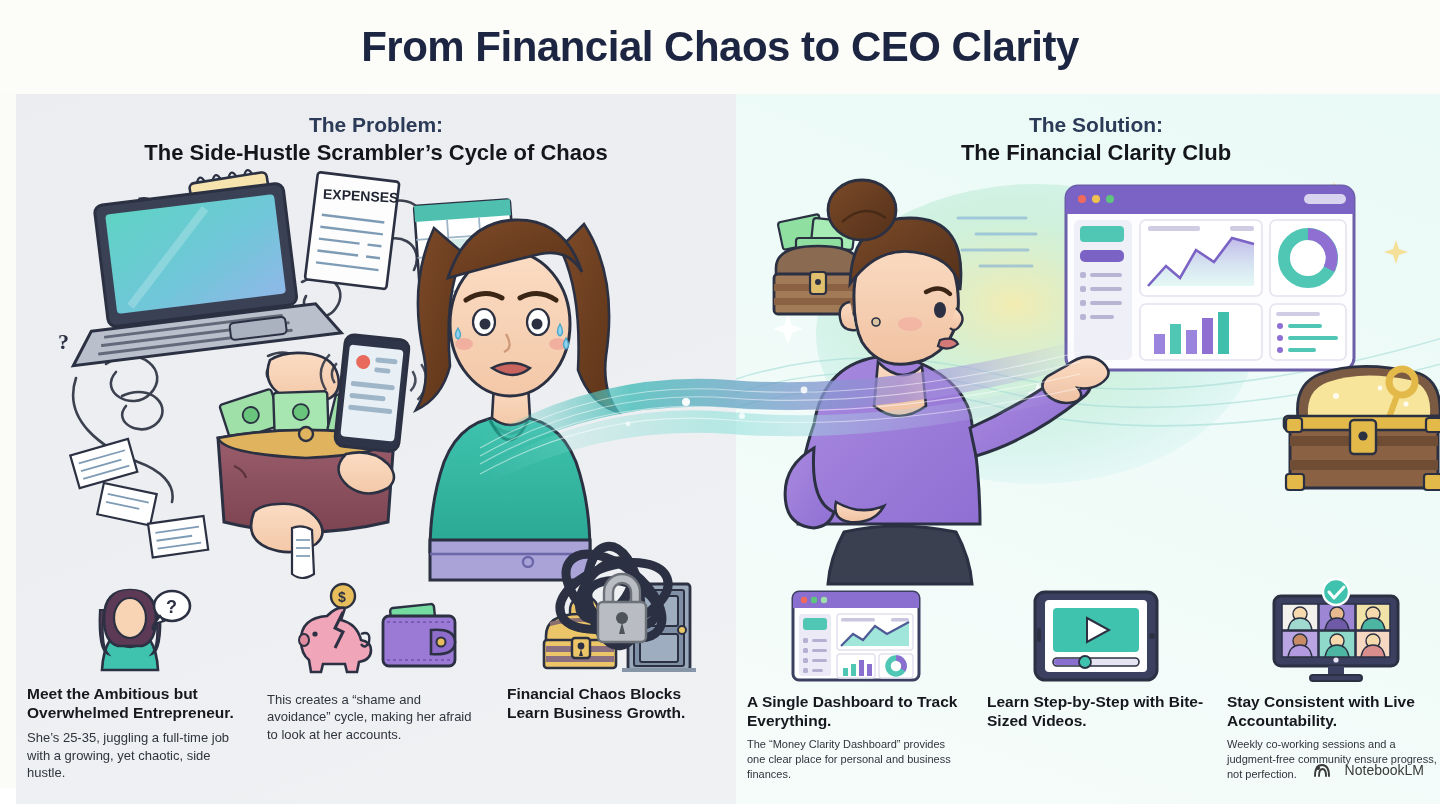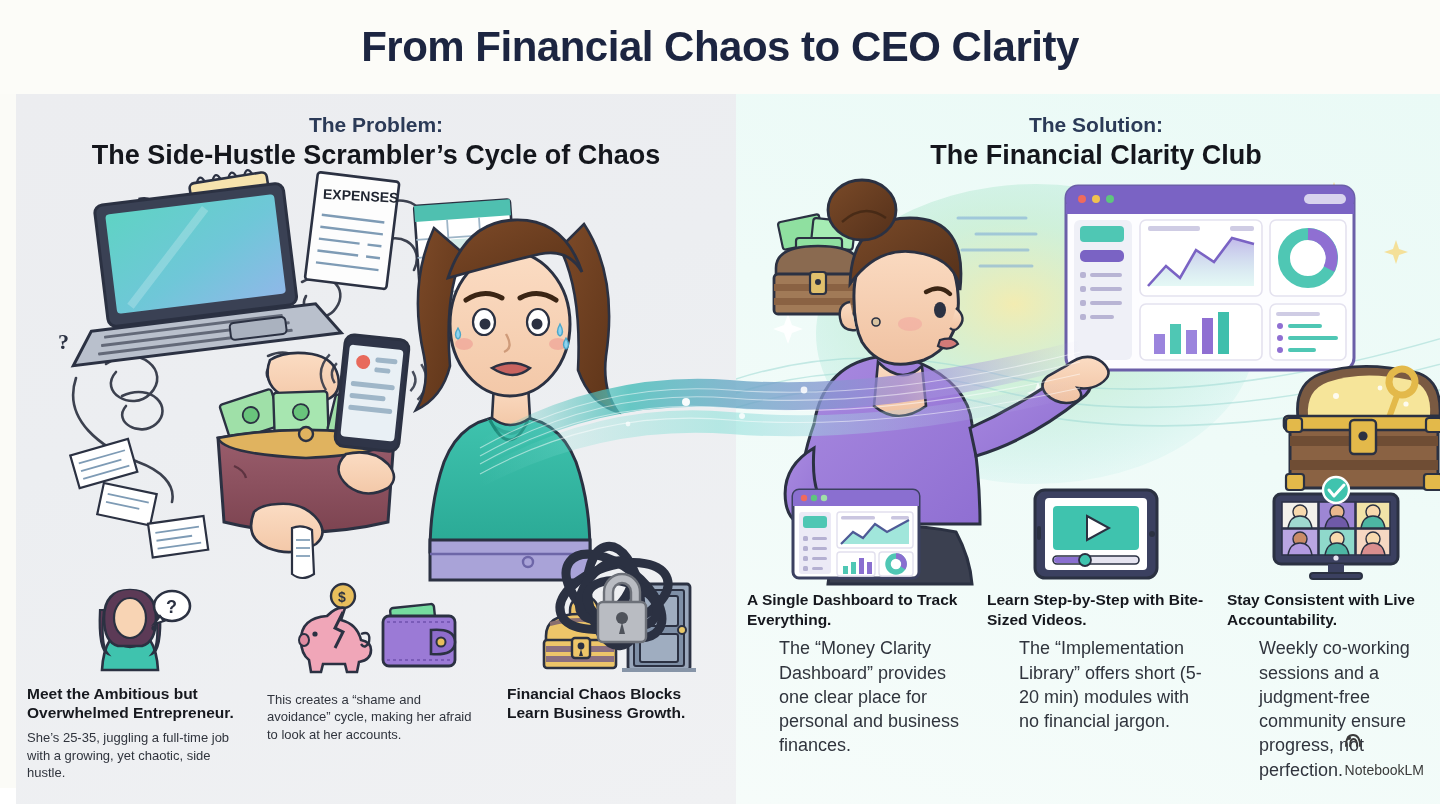--- a/index.html
+++ b/index.html
@@ -41,42 +41,42 @@
     background: linear-gradient(160deg,#ecedf0 0%, #eceef1 40%, #f0f1f3 100%);
   }
   .panel-right {
     width: 720px;
     background: linear-gradient(200deg,#eafaf6 0%, #effbf8 45%, #f6fcfa 100%);
   }
 
   
   .panel-head { position: absolute; top: 18px; left: 0; width: 100%; text-align: center; z-index: 12; }
   .eyebrow { font-size: 21px; font-weight: bold; color: #2b3a57; line-height: 1.2; }
-  .panel-title { font-size: 27px; font-weight: bold; color: #14161c; line-height: 1.25; margin-top: 2px; }
+  .panel-title { font-size: 22px; font-weight: bold; color: #14161c; line-height: 1.25; margin-top: 2px; }
 
   
   .hero { position: absolute; left: 0; top: 70px; width: 720px; height: 390px; }
 
   
   .cards {
     position: absolute; bottom: 22px; left: 0;
     width: 720px; display: flex; justify-content: space-around; align-items: flex-start;
   }
   .card { width: 218px; display: flex; flex-direction: column; align-items: center; }
   .card-icon { height: 100px; display: flex; align-items: flex-end; justify-content: center; margin-bottom: 10px; }
   .card-title { font-size: 15.5px; font-weight: bold; color: #16181e; text-align: left; line-height: 1.25; }
   .card-body { font-size: 13px; color: #30343d; line-height: 1.35; margin-top: 7px; }
   .panel-right .card-title { font-size: 15.5px; }
-  .panel-right .card-body { font-size: 18px; margin-left: 32px; }
+  .panel-right .card-body { font-size: 11px; }
 
   
   .watermark {
     position: absolute; right: 16px; bottom: 10px;
-    display: flex; align-items: flex-start; gap: 14px;
-    font-size: 14px; color: #3a3a3a; z-index: 30; flex-direction: column;
+    display: flex; align-items: flex-end; gap: 14px;
+    font-size: 14px; color: #3a3a3a; z-index: 30;
   }
 
   
   .flow { position: absolute; left: 480px; top: 320px; width: 600px; height: 230px; z-index: 8; pointer-events: none; }
 
   svg { display: block; overflow: visible; }
 </style>
 </head>
 <body>
 
@@ -629,21 +629,20 @@
               <rect x="20" y="18" width="86" height="44" rx="4" fill="#3fc3ae"></rect>
               <path d="M54 28 L76 40 L54 52Z" fill="#ffffff" stroke="#2b3142" stroke-width="2"></path>
               <rect x="20" y="68" width="86" height="8" rx="4" fill="#e6e4f0" stroke="#2b3142" stroke-width="1.6"></rect>
               <rect x="21" y="69" width="30" height="6" rx="3" fill="#8a6fd0"></rect>
               <circle cx="52" cy="72" r="6" fill="#3fc3ae" stroke="#2b3142" stroke-width="1.8"></circle>
               <rect x="4" y="38" width="4" height="14" rx="2" fill="#2b3142"></rect>
               <circle cx="119" cy="46" r="3" fill="#2b3142"></circle>
             </svg>
           </div>
           <div class="card-title">Learn Step-by-Step with Bite-Sized Videos.</div>
-          <div class="card-body">The “Implementation Library” offers short (5-20 min) modules with no financial jargon.</div>
         </div>
 
         <div class="card">
           <div class="card-icon">
             <svg width="140" height="100" viewBox="0 0 140 100">
               <rect x="8" y="14" width="124" height="70" rx="7" fill="#3b4060" stroke="#2b3142" stroke-width="3"></rect>
               <rect x="15" y="21" width="110" height="54" rx="3" fill="#2f344c"></rect>
               <g stroke="#2f344c" stroke-width="1.6">
                 <rect x="16" y="22" width="36" height="26" fill="#f3f1ec"></rect>
                 <rect x="53" y="22" width="36" height="26" fill="#9d86d4"></rect>

